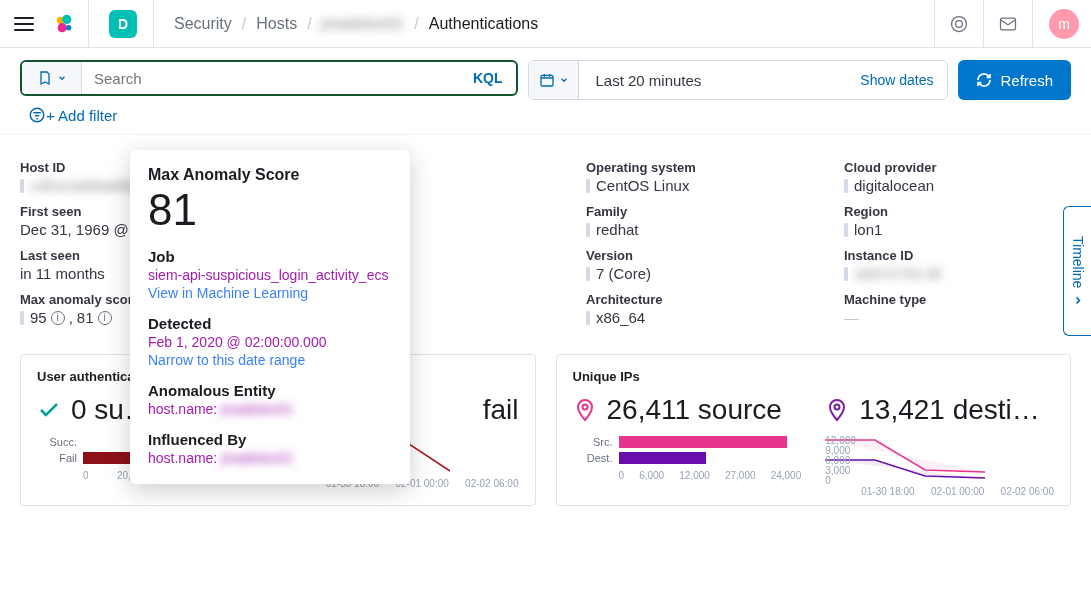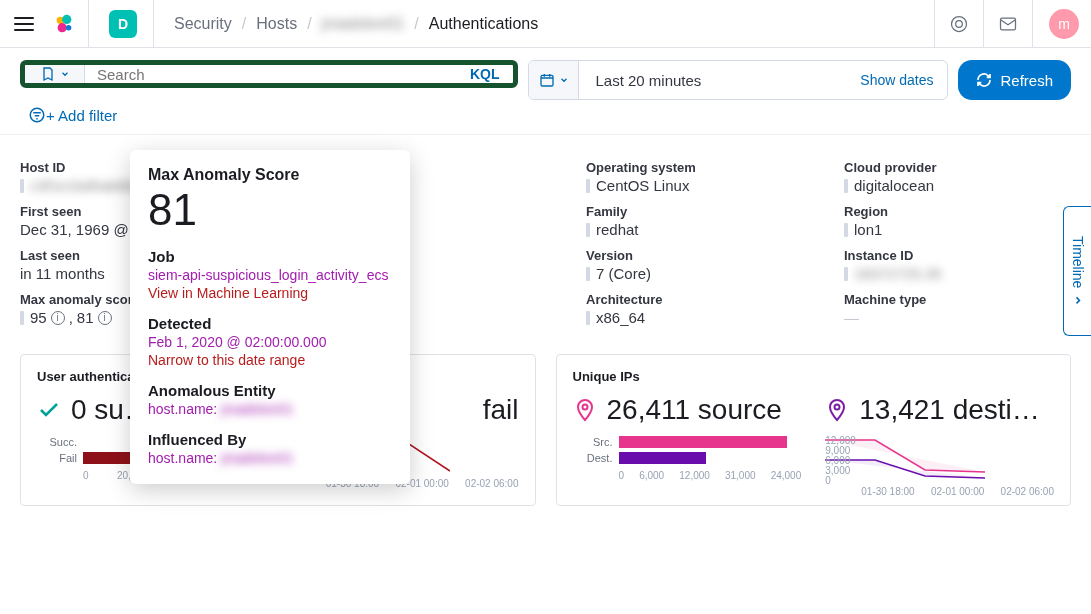--- a/index.html
+++ b/index.html
@@ -12,39 +12,39 @@
 .vdiv { width: 1px; height: 48px; background: #e0e2e7; margin: 0 4px; }
 .breadcrumbs { display: flex; align-items: flex-start; gap: 10px; color: #69707d; font-size: 16px; font-weight: 400; margin-left: 8px; }
 .breadcrumbs .sep { color: #c5c9d3; }
 .breadcrumbs .current { color: #1a1c21; font-weight: 500; }
 .blurred { filter: blur(4px); color: #888; }
 .top-right { margin-left: auto; display: flex; align-items: center; gap: 0; }
 .icon-btn { width: 40px; height: 40px; display:flex; align-items:center; justify-content:center; cursor:pointer; }
 .avatar { width: 30px; height: 30px; border-radius: 50%; background: #ff9aad; color: #fff; display:flex; align-items:center; justify-content:center; font-size: 14px; margin-left: 12px; }
 
 .controls-row { display: flex; gap: 10px; padding: 12px 20px 0 20px; align-items: stretch; }
-.query-group { flex: 1 1 auto; display: flex; border: 5px solid #14532d; border-radius: 6px; overflow: hidden; height: 28px; }
+.query-group { flex: 1 1 auto; display: flex; border: 2px solid #14532d; border-radius: 6px; overflow: hidden; height: 36px; }
 .opts-btn { background: #f5f7fa; border-right: 1px solid #d3dae6; width: 60px; display:flex; align-items:center; justify-content:center; gap:4px; cursor:pointer; color:#006bb4; }
 .query-input { flex: 1; border: none; outline: none; padding: 0 12px; font-size: 15px; color: #69707d; }
 .kql { color: #006bb4; font-weight: 600; padding: 0 14px; display:flex; align-items:center; cursor:pointer; }
 .date-group { flex: 0 0 420px; display: flex; border: 1px solid #d3dae6; border-radius: 6px; height: 40px; overflow: hidden; }
 .cal-btn { background: #f5f7fa; border-right: 1px solid #d3dae6; width: 50px; display:flex; align-items:center; justify-content:center; gap:4px; color:#006bb4; cursor:pointer; }
 .date-label { flex: 1; display:flex; align-items:center; padding: 0 16px; color: #343741; font-size: 15px; }
 .show-dates { color: #006bb4; padding: 0 14px; display:flex; align-items:center; cursor:pointer; }
 .primary-btn{background:#1a73e8;border:none;color:#fff;border-radius:6px;height:40px;padding:0 18px;display:flex;align-items:center;gap:8px;font-size:15px;font-weight:500;cursor:pointer;}
 .primary-btn{background:#07c;}
 .primary-btn{background:#1a73e8;}
 .primary-btn{background:#07C;}
 .primary-btn{background:#07c;}
 .primary-btn{background:#1a73e8;}
 .primary-btn{background:#07c;}
 .primary-btn{background:#1a73e8;}
 .primary-btn{background:#07C;}
 .primary-btn{background:#07c;}
-.primary-btn{background:#1a73e8;border-radius:14px;}
+.primary-btn{background:#1a73e8;}
 .primary-btn{background:#07C;}
 .primary-btn{background:#1a73e8;}
 .primary-btn{background:#07C;}
 
 .filter-row { display: flex; align-items: center; gap: 0; padding: 6px 20px 10px 28px; }
 .filter-icon { color:#006bb4; cursor:pointer; }
 .add-filter { color: #006bb4; cursor:pointer; font-size: 15px; }
 
 .details-grid { display: grid; grid-template-columns: 270px 280px 250px 240px; gap: 8px 8px; padding: 21px 20px 8px 20px; border-top: 1px solid #eef0f4; position: relative; }
 .meta-label { font-size: 13px; color: #343741; font-weight: 600; margin-top: 4px; }
@@ -74,21 +74,21 @@
 .xticks { display:flex; justify-content:space-between; margin-left:36px; margin-top:2px;}
 
 .timeline-tab { position:absolute; right:0; top: 206px; width:28px; height:130px; border:1px solid #006bb4; border-right:none; border-radius:6px 0 0 6px; display:flex; align-items:center; justify-content:center; cursor:pointer; background:#fff;}
 .timeline-tab span { writing-mode: vertical-rl; transform: rotate(180deg); color:#006bb4; font-size:14px; display:flex; align-items:center; gap:6px;}
 
 .popover { position:absolute; left:130px; top:150px; width:280px; background:#fff; border-radius:6px; box-shadow: 0 6px 24px rgba(0,0,0,0.2); padding: 16px 18px; z-index:50; }
 .popover h3 { font-size:16px; font-weight:600; margin-bottom:4px; }
 .popover .big { font-size:44px; font-weight:300; line-height:1; margin-bottom:16px; }
 .popover .sect-label { font-size:15px; font-weight:700; margin-bottom:2px; }
 .popover .sect-val { font-size:14px; color:#a21caf; margin-bottom:2px; }
-.popover .sect-link { font-size:14px; color:#b91c1c; margin-bottom:14px; display:block; cursor:pointer; }
+.popover .sect-link { font-size:14px; color:#3b82f6; margin-bottom:14px; display:block; cursor:pointer; }
 .popover .sect-val.blur span{ filter:blur(4px); }
 
 svg { display:block; }
 </style>
 </head>
 <body>
 
 <div class="topbar">
   <div class="hamburger">
       <span></span>
@@ -337,21 +337,21 @@
         <div class="bar-row">
             <span class="lbl">Dest.</span>
             <div class="track">
               <div class="fill" style="width:48%;background:#6a0dad;"></div>
             </div>
           </div>
         <div class="axis">
             <span>0</span>
             <span>6,000</span>
             <span>12,000</span>
-            <span>31,000</span>
+            <span>27,000</span>
             <span>24,000</span>
           </div>
       </div>
       <div class="line-chart">
         <div style="display:flex;gap:4px;">
           <div class="yticks">
               <span>12,000</span>
               <span>9,000</span>
               <span>6,000</span>
               <span>3,000</span>

